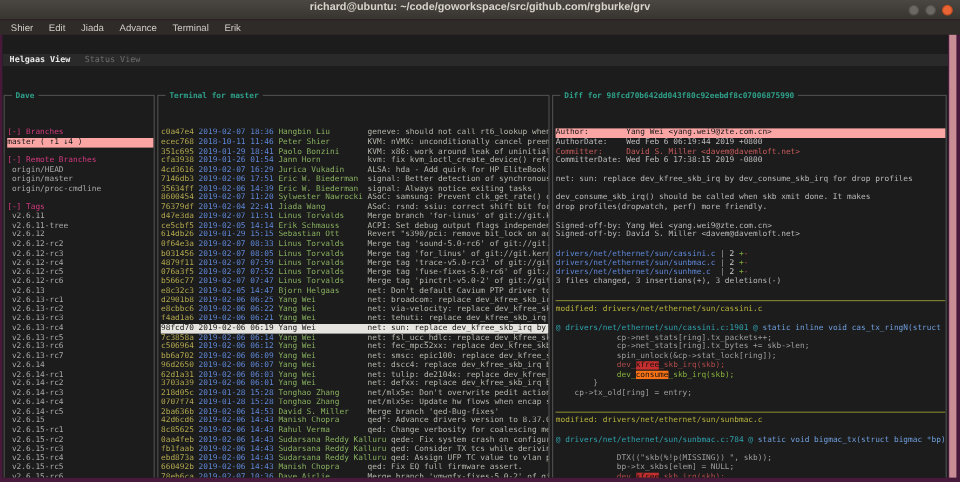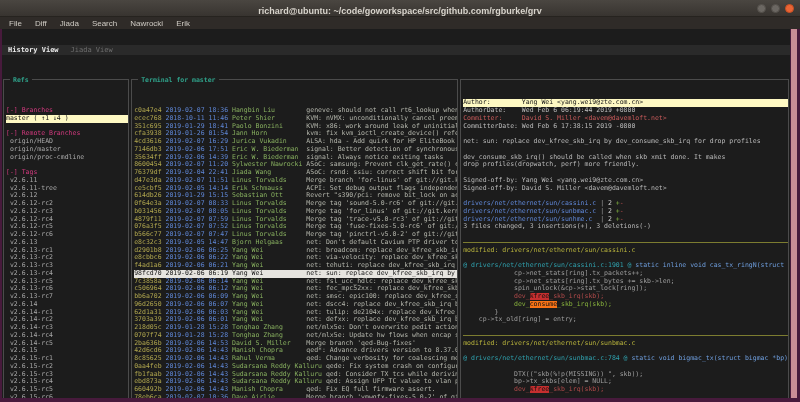--- a/index.html
+++ b/index.html
@@ -1,21 +1,21 @@
 <!DOCTYPE html>
 <html><head>
 <meta charset="utf-8">
 <style>
   *{box-sizing:border-box;margin:0;padding:0}
   html,body{width:800px;height:402px;overflow:hidden;background:#2d2d2d}
   .window{position:relative;width:800px;height:402px;background:#471a3c;overflow:hidden;
           font-family:"DejaVu Sans Mono",monospace}
   
   .titlebar{position:absolute;top:0;left:0;width:800px;height:17px;
-            background:linear-gradient(#4a4641,#383430);display:flex;align-items:flex-end;justify-content:center;
+            background:linear-gradient(#4a4641,#383430);display:flex;align-items:flex-start;justify-content:center;
             border-bottom:1px solid #26231f}
   .title{font-family:"Liberation Sans",sans-serif;font-size:9px;font-weight:bold;color:#d8d4cc}
   .winbtns{position:absolute;right:6px;top:4px;display:flex;gap:5px}
   .wbtn{width:9px;height:9px;border-radius:50%;background:#6b6762;border:1px solid #54504b}
   .wbtn.close{background:#ea6536;border-color:#c94f22}
   .menubar{position:absolute;top:17px;left:0;width:800px;height:12px;background:#2f2b28;
            display:flex;gap:13px;align-items:center;padding:0 9px}
   .menu-item{font-family:"Liberation Sans",sans-serif;font-size:8px;color:#cfcbc4}
   
   .term{position:absolute;top:29px;left:2px;width:788px;height:369px;background:#1c1c1c;
@@ -31,21 +31,21 @@
   .refs-panel{flex:1}
   .commits-panel{width:327px}
   .diff-panel{flex:1}
   .ptitle{position:absolute;top:-4px;left:6px;background:#1c1c1c;padding:0 3px;color:#2fa18a;
           font-weight:bold;line-height:8px;z-index:2}
   .plist{padding:4px 0 0 2px;height:100%;overflow:hidden}
   .trow{height:7.75px;overflow:hidden}
   
   .ref-header{color:#d2397e;font-weight:normal}
   .ref-item{color:#a8a8a8}
-  .sel-inactive{background:#fef9c3}
+  .sel-inactive{background:#fca5a5}
   .sel-inactive, .sel-inactive span{color:#161616 !important}
   
   .hash{color:#b0a64e;display:inline-block;width:8ch}
   .cdate{color:#5f87d7;display:inline-block;width:17ch}
   .cauthor{color:#87af5f;display:inline-block;min-width:19ch}
   .cmsg{color:#b4b6ac}
   .trow.sel{background:#e6e4df}
   .trow.sel span{color:#141414 !important}
   
   .d-lbl{display:inline-block;width:15ch;color:#bcbcbc}
@@ -75,51 +75,52 @@
   <div class="titlebar">
     <span class="title">richard@ubuntu: ~/code/goworkspace/src/github.com/rgburke/grv</span>
     <div class="winbtns">
       <span class="wbtn"></span>
       <span class="wbtn"></span>
       <span class="wbtn close"></span>
     </div>
   </div>
 
   <div class="menubar" id="menubar">
-      <span class="menu-item">File</span>
-      <span class="menu-item">Diff</span>
+      <span class="menu-item">Shier</span>
+      <span class="menu-item">Edit</span>
       <span class="menu-item">Jiada</span>
-      <span class="menu-item">Search</span>
-      <span class="menu-item">Nawrocki</span>
+      <span class="menu-item">Advance</span>
+      <span class="menu-item">Terminal</span>
       <span class="menu-item">Erik</span>
     </div>
 
   <div class="term">
     <div class="tabbar">
-      <span class="tab active">History View</span>
-      <span class="tab inactive">Jiada View</span>
+      <span class="tab active">Helgaas View</span>
+      <span class="tab inactive">Status View</span>
     </div>
 
     <div class="panels">
       <div class="col-left">
         <div class="panel refs-panel">
-          <span class="ptitle">Refs</span>
+          <span class="ptitle">Dave</span>
           <div class="plist" id="refs-list"><div class="trow ref-header">[-] Branches</div><div class="trow ref-item sel-inactive">master ( ↑1 ↓4 )</div><div class="trow ref-item"> </div><div class="trow ref-header">[-] Remote Branches</div><div class="trow ref-item"> origin/HEAD</div><div class="trow ref-item"> origin/master</div><div class="trow ref-item"> origin/proc-cmdline</div><div class="trow ref-item"> </div><div class="trow ref-header">[-] Tags</div><div class="trow ref-item"> v2.6.11</div><div class="trow ref-item"> v2.6.11-tree</div><div class="trow ref-item"> v2.6.12</div><div class="trow ref-item"> v2.6.12-rc2</div><div class="trow ref-item"> v2.6.12-rc3</div><div class="trow ref-item"> v2.6.12-rc4</div><div class="trow ref-item"> v2.6.12-rc5</div><div class="trow ref-item"> v2.6.12-rc6</div><div class="trow ref-item"> v2.6.13</div><div class="trow ref-item"> v2.6.13-rc1</div><div class="trow ref-item"> v2.6.13-rc2</div><div class="trow ref-item"> v2.6.13-rc3</div><div class="trow ref-item"> v2.6.13-rc4</div><div class="trow ref-item"> v2.6.13-rc5</div><div class="trow ref-item"> v2.6.13-rc6</div><div class="trow ref-item"> v2.6.13-rc7</div><div class="trow ref-item"> v2.6.14</div><div class="trow ref-item"> v2.6.14-rc1</div><div class="trow ref-item"> v2.6.14-rc2</div><div class="trow ref-item"> v2.6.14-rc3</div><div class="trow ref-item"> v2.6.14-rc4</div><div class="trow ref-item"> v2.6.14-rc5</div><div class="trow ref-item"> v2.6.15</div><div class="trow ref-item"> v2.6.15-rc1</div><div class="trow ref-item"> v2.6.15-rc2</div><div class="trow ref-item"> v2.6.15-rc3</div><div class="trow ref-item"> v2.6.15-rc4</div><div class="trow ref-item"> v2.6.15-rc5</div><div class="trow ref-item"> v2.6.15-rc6</div></div>
           
         </div>
         
       </div>
 
       <div class="panel commits-panel">
         <span class="ptitle">Terminal for master</span>
         <div class="plist" id="commits-list"><div class="trow commit-row"><span class="hash">c0a47e4 </span><span class="cdate">2019-02-07 18:36 </span><span class="cauthor">Hangbin Liu </span><span class="cmsg">geneve: should not call rt6_lookup when ipv6 was disabled</span></div><div class="trow commit-row"><span class="hash">ecec768 </span><span class="cdate">2018-10-11 11:46 </span><span class="cauthor">Peter Shier </span><span class="cmsg">KVM: nVMX: unconditionally cancel preemption timer</span></div><div class="trow commit-row"><span class="hash">351c695 </span><span class="cdate">2019-01-29 18:41 </span><span class="cauthor">Paolo Bonzini </span><span class="cmsg">KVM: x86: work around leak of uninitialized stack</span></div><div class="trow commit-row"><span class="hash">cfa3938 </span><span class="cdate">2019-01-26 01:54 </span><span class="cauthor">Jann Horn </span><span class="cmsg">kvm: fix kvm_ioctl_create_device() reference counting</span></div><div class="trow commit-row"><span class="hash">4cd3616 </span><span class="cdate">2019-02-07 16:29 </span><span class="cauthor">Jurica Vukadin </span><span class="cmsg">ALSA: hda - Add quirk for HP EliteBook 840 G5</span></div><div class="trow commit-row"><span class="hash">7146db3 </span><span class="cdate">2019-02-06 17:51 </span><span class="cauthor">Eric W. Biederman </span><span class="cmsg">signal: Better detection of synchronous signals</span></div><div class="trow commit-row"><span class="hash">35634ff </span><span class="cdate">2019-02-06 14:39 </span><span class="cauthor">Eric W. Biederman </span><span class="cmsg">signal: Always notice exiting tasks</span></div><div class="trow commit-row"><span class="hash">8600454 </span><span class="cdate">2019-02-07 11:20 </span><span class="cauthor">Sylwester Nawrocki </span><span class="cmsg">ASoC: samsung: Prevent clk_get_rate() calls in atomic</span></div><div class="trow commit-row"><span class="hash">76379df </span><span class="cdate">2019-02-04 22:41 </span><span class="cauthor">Jiada Wang </span><span class="cmsg">ASoC: rsnd: ssiu: correct shift bit for ssiu9</span></div><div class="trow commit-row"><span class="hash">d47e3da </span><span class="cdate">2019-02-07 11:51 </span><span class="cauthor">Linus Torvalds </span><span class="cmsg">Merge branch 'for-linus' of git://git.kernel.org</span></div><div class="trow commit-row"><span class="hash">ce5cbf5 </span><span class="cdate">2019-02-05 14:14 </span><span class="cauthor">Erik Schmauss </span><span class="cmsg">ACPI: Set debug output flags independent of ACPICA</span></div><div class="trow commit-row"><span class="hash">614db26 </span><span class="cdate">2019-01-29 15:15 </span><span class="cauthor">Sebastian Ott </span><span class="cmsg">Revert "s390/pci: remove bit_lock on accessing"</span></div><div class="trow commit-row"><span class="hash">0f64e3a </span><span class="cdate">2019-02-07 08:33 </span><span class="cauthor">Linus Torvalds </span><span class="cmsg">Merge tag 'sound-5.0-rc6' of git://git.kernel.org</span></div><div class="trow commit-row"><span class="hash">b031456 </span><span class="cdate">2019-02-07 08:05 </span><span class="cauthor">Linus Torvalds </span><span class="cmsg">Merge tag 'for_linus' of git://git.kernel.org</span></div><div class="trow commit-row"><span class="hash">4879f11 </span><span class="cdate">2019-02-07 07:59 </span><span class="cauthor">Linus Torvalds </span><span class="cmsg">Merge tag 'trace-v5.0-rc3' of git://git.kernel.org</span></div><div class="trow commit-row"><span class="hash">076a3f5 </span><span class="cdate">2019-02-07 07:52 </span><span class="cauthor">Linus Torvalds </span><span class="cmsg">Merge tag 'fuse-fixes-5.0-rc6' of git://git.kernel.org</span></div><div class="trow commit-row"><span class="hash">b566c77 </span><span class="cdate">2019-02-07 07:47 </span><span class="cauthor">Linus Torvalds </span><span class="cmsg">Merge tag 'pinctrl-v5.0-2' of git://git.kernel.org</span></div><div class="trow commit-row"><span class="hash">e8c32c3 </span><span class="cdate">2019-02-05 14:47 </span><span class="cauthor">Bjorn Helgaas </span><span class="cmsg">net: Don't default Cavium PTP driver to 'y'</span></div><div class="trow commit-row"><span class="hash">d2901b8 </span><span class="cdate">2019-02-06 06:25 </span><span class="cauthor">Yang Wei </span><span class="cmsg">net: broadcom: replace dev_kfree_skb_irq by dev_consume</span></div><div class="trow commit-row"><span class="hash">e8cbbc6 </span><span class="cdate">2019-02-06 06:22 </span><span class="cauthor">Yang Wei </span><span class="cmsg">net: via-velocity: replace dev_kfree_skb_irq by dev</span></div><div class="trow commit-row"><span class="hash">f4ad1a6 </span><span class="cdate">2019-02-06 06:21 </span><span class="cauthor">Yang Wei </span><span class="cmsg">net: tehuti: replace dev_kfree_skb_irq by dev_consume</span></div><div class="trow commit-row sel"><span class="hash">98fcd70 </span><span class="cdate">2019-02-06 06:19 </span><span class="cauthor">Yang Wei </span><span class="cmsg">net: sun: replace dev_kfree_skb_irq by dev_consume</span></div><div class="trow commit-row"><span class="hash">7c3858a </span><span class="cdate">2019-02-06 06:14 </span><span class="cauthor">Yang Wei </span><span class="cmsg">net: fsl_ucc_hdlc: replace dev_kfree_skb_irq by dev</span></div><div class="trow commit-row"><span class="hash">c506964 </span><span class="cdate">2019-02-06 06:12 </span><span class="cauthor">Yang Wei </span><span class="cmsg">net: fec_mpc52xx: replace dev_kfree_skb_irq by dev_kfr</span></div><div class="trow commit-row"><span class="hash">bb6a702 </span><span class="cdate">2019-02-06 06:09 </span><span class="cauthor">Yang Wei </span><span class="cmsg">net: smsc: epic100: replace dev_kfree_skb_irq by dev_k</span></div><div class="trow commit-row"><span class="hash">96d2650 </span><span class="cdate">2019-02-06 06:07 </span><span class="cauthor">Yang Wei </span><span class="cmsg">net: dscc4: replace dev_kfree_skb_irq by dev_consume_skb</span></div><div class="trow commit-row"><span class="hash">62d1a31 </span><span class="cdate">2019-02-06 06:03 </span><span class="cauthor">Yang Wei </span><span class="cmsg">net: tulip: de2104x: replace dev_kfree_skb_irq by dev</span></div><div class="trow commit-row"><span class="hash">3703a39 </span><span class="cdate">2019-02-06 06:01 </span><span class="cauthor">Yang Wei </span><span class="cmsg">net: defxx: replace dev_kfree_skb_irq by dev_consume_skb</span></div><div class="trow commit-row"><span class="hash">218d05c </span><span class="cdate">2019-01-28 15:28 </span><span class="cauthor">Tonghao Zhang </span><span class="cmsg">net/mlx5e: Don't overwrite pedit action when multiple</span></div><div class="trow commit-row"><span class="hash">0707f74 </span><span class="cdate">2019-01-28 15:28 </span><span class="cauthor">Tonghao Zhang </span><span class="cmsg">net/mlx5e: Update hw flows when encap source mac changed</span></div><div class="trow commit-row"><span class="hash">2ba636b </span><span class="cdate">2019-02-06 14:53 </span><span class="cauthor">David S. Miller </span><span class="cmsg">Merge branch 'qed-Bug-fixes'</span></div><div class="trow commit-row"><span class="hash">42d6cd6 </span><span class="cdate">2019-02-06 14:43 </span><span class="cauthor">Manish Chopra </span><span class="cmsg">qed*: Advance drivers version to 8.37.0.20</span></div><div class="trow commit-row"><span class="hash">8c85625 </span><span class="cdate">2019-02-06 14:43 </span><span class="cauthor">Rahul Verma </span><span class="cmsg">qed: Change verbosity for coalescing message.</span></div><div class="trow commit-row"><span class="hash">0aa4feb </span><span class="cdate">2019-02-06 14:43 </span><span class="cauthor">Sudarsana Reddy Kalluru </span><span class="cmsg">qede: Fix system crash on configuring channels.</span></div><div class="trow commit-row"><span class="hash">fb1faab </span><span class="cdate">2019-02-06 14:43 </span><span class="cauthor">Sudarsana Reddy Kalluru </span><span class="cmsg">qed: Consider TX tcs while deriving the max num_queues</span></div><div class="trow commit-row"><span class="hash">ebd873a </span><span class="cdate">2019-02-06 14:43 </span><span class="cauthor">Sudarsana Reddy Kalluru </span><span class="cmsg">qed: Assign UFP TC value to vlan priority in UFP mode.</span></div><div class="trow commit-row"><span class="hash">660492b </span><span class="cdate">2019-02-06 14:43 </span><span class="cauthor">Manish Chopra </span><span class="cmsg">qed: Fix EQ full firmware assert.</span></div><div class="trow commit-row"><span class="hash">78eb6ca </span><span class="cdate">2019-02-07 10:36 </span><span class="cauthor">Dave Airlie </span><span class="cmsg">Merge branch 'vmwgfx-fixes-5.0-2' of git://people</span></div></div>
         
       </div>
 
       <div class="panel diff-panel">
+        <span class="ptitle">Diff for 98fcd70b642dd043f80c92eebdf8c07006875990</span>
         <div class="plist" id="diff-list"><div class="trow sel-inactive"><span class="d-lbl">Author:</span><span class="d-val">Yang Wei &lt;yang.wei9@zte.com.cn&gt;</span></div><div class="trow"><span class="d-lbl">AuthorDate:</span><span class="d-val">Wed Feb 6 06:19:44 2019 +0800</span></div><div class="trow d-committer"><span class="d-lbl">Committer:</span><span class="d-val">David S. Miller &lt;davem@davemloft.net&gt;</span></div><div class="trow"><span class="d-lbl">CommitterDate:</span><span class="d-val">Wed Feb 6 17:38:15 2019 -0800</span></div><div class="trow"> </div><div class="trow d-text">net: sun: replace dev_kfree_skb_irq by dev_consume_skb_irq for drop profiles</div><div class="trow"> </div><div class="trow d-text">dev_consume_skb_irq() should be called when skb xmit done. It makes</div><div class="trow d-text">drop profiles(dropwatch, perf) more friendly.</div><div class="trow"> </div><div class="trow d-text">Signed-off-by: Yang Wei &lt;yang.wei9@zte.com.cn&gt;</div><div class="trow d-text">Signed-off-by: David S. Miller &lt;davem@davemloft.net&gt;</div><div class="trow"> </div><div class="trow"><span class="d-file">drivers/net/ethernet/sun/cassini.c</span><span class="d-pipe"> | </span><span class="d-num">2 </span><span class="d-plus">+</span><span class="d-minus">-</span></div><div class="trow"><span class="d-file">drivers/net/ethernet/sun/sunbmac.c</span><span class="d-pipe"> | </span><span class="d-num">2 </span><span class="d-plus">+</span><span class="d-minus">-</span></div><div class="trow"><span class="d-file">drivers/net/ethernet/sun/sunhme.c </span><span class="d-pipe"> | </span><span class="d-num">2 </span><span class="d-plus">+</span><span class="d-minus">-</span></div><div class="trow d-text">3 files changed, 3 insertions(+), 3 deletions(-)</div><div class="trow"> </div><div class="trow rule"> </div><div class="trow d-mod">modified: drivers/net/ethernet/sun/cassini.c</div><div class="trow"> </div><div class="trow"><span class="d-hunk-head">@ drivers/net/ethernet/sun/cassini.c:1901 @</span><span class="d-hunk-rest"> static inline void cas_tx_ringN(struct</span></div><div class="trow d-ctx">             cp-&gt;net_stats[ring].tx_packets++;</div><div class="trow d-ctx">             cp-&gt;net_stats[ring].tx_bytes += skb-&gt;len;</div><div class="trow d-ctx">             spin_unlock(&amp;cp-&gt;stat_lock[ring]);</div><div class="trow d-del">             dev_<span class="hl">kfree</span>_skb_irq(skb);</div><div class="trow d-add">             dev_<span class="hl">consume</span>_skb_irq(skb);</div><div class="trow d-ctx">        }</div><div class="trow d-ctx">    cp-&gt;tx_old[ring] = entry;</div><div class="trow"> </div><div class="trow rule"> </div><div class="trow d-mod">modified: drivers/net/ethernet/sun/sunbmac.c</div><div class="trow"> </div><div class="trow"><span class="d-hunk-head">@ drivers/net/ethernet/sun/sunbmac.c:784 @</span><span class="d-hunk-rest"> static void bigmac_tx(struct bigmac *bp)</span></div><div class="trow"> </div><div class="trow d-ctx">             DTX(("skb(%!p(MISSING)) ", skb));</div><div class="trow d-ctx">             bp-&gt;tx_skbs[elem] = NULL;</div><div class="trow d-del">             dev_<span class="hl">kfree</span>_skb_irq(skb);</div></div>
         
       </div>
     </div>
 
     
     
   </div>
 
   <div class="scrollbar"></div>

